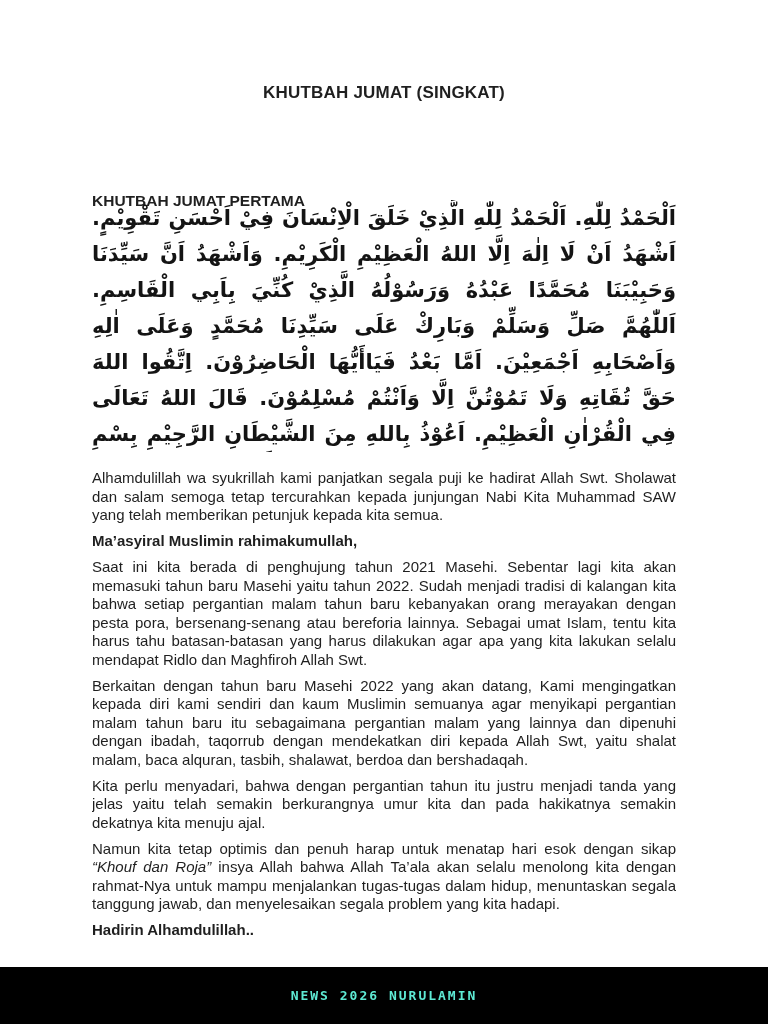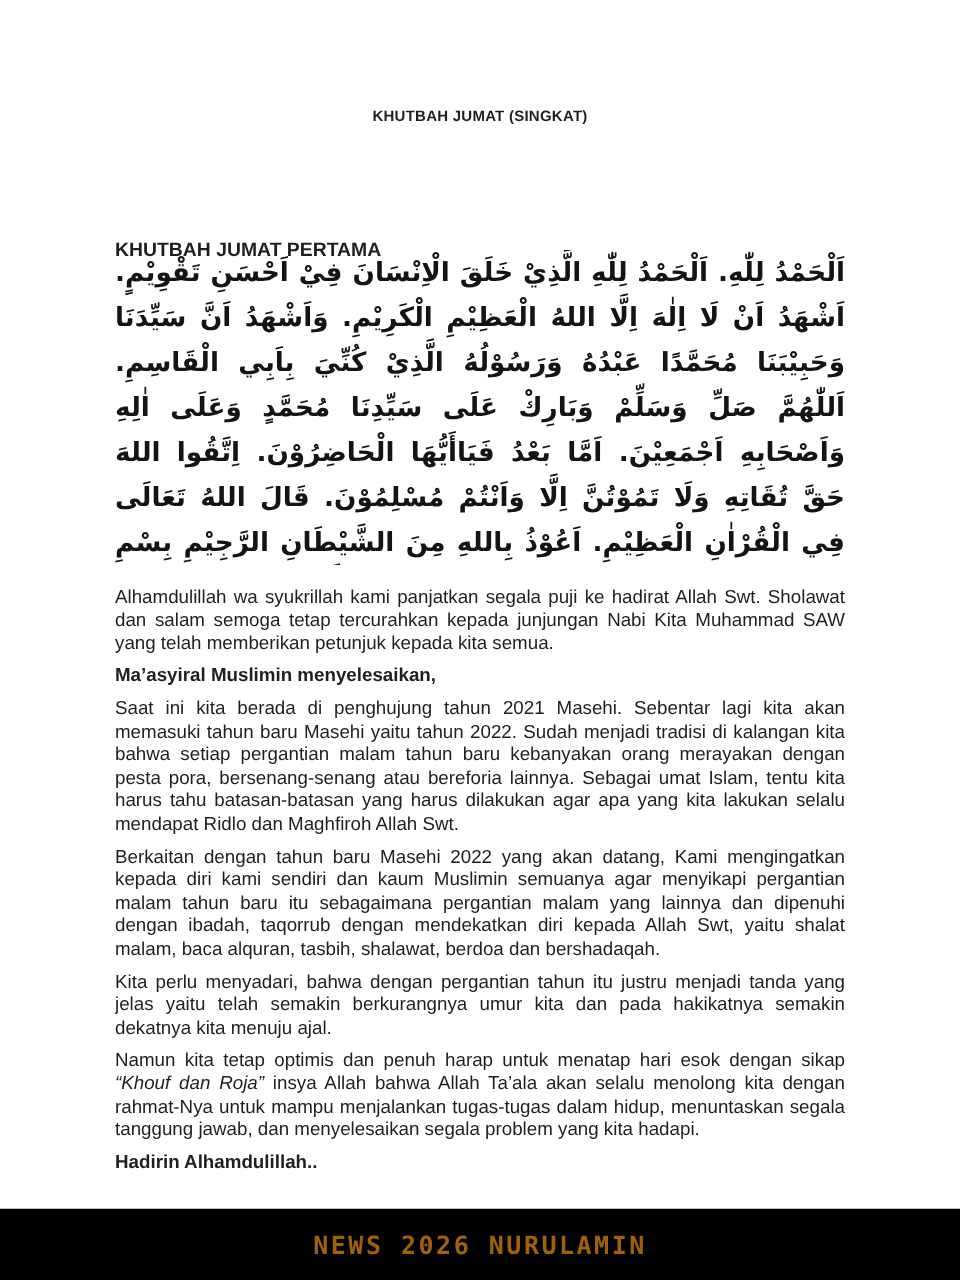--- a/index.html
+++ b/index.html
@@ -14,21 +14,21 @@
   }
   .content-col {
     position: absolute;
     left: 92px;
     width: 584px;
   }
   .doc-title {
     top: 80px;
     text-align: center;
     font-weight: bold;
-    font-size: 12px;
+    font-size: 17px;
     line-height: 26px;
     letter-spacing: 0.2px;
   }
   .section-heading {
     top: 192px;
     font-weight: bold;
     font-size: 15.5px;
   }
   .arabic-block {
     top: 200px;
@@ -65,40 +65,40 @@
     width: 768px;
     height: 57px;
     background: #000000;
     display: flex;
     align-items: center;
     justify-content: center;
   }
   .footer-band .watermark {
     font-family: "DejaVu Sans Mono", monospace;
     font-weight: bold;
-    font-size: 20px;
+    font-size: 13px;
     letter-spacing: 2px;
-    color: #a16207;
+    color: #5eead4;
   }
 </style>
 </head>
 <body>
 
 <div class="content-col doc-title">
   <div>KHUTBAH JUMAT (SINGKAT)</div>
 </div>
 
 <div class="content-col section-heading">KHUTBAH JUMAT PERTAMA</div>
 
 <div class="content-col arabic-block" lang="ar" dir="rtl">اَلْحَمْدُ لِلّٰهِ. اَلْحَمْدُ لِلّٰهِ الَّذِيْ خَلَقَ الْاِنْسَانَ فِيْ اَحْسَنِ تَقْوِيْمٍ. اَشْهَدُ اَنْ لَا اِلٰهَ اِلَّا اللهُ الْعَظِيْمِ الْكَرِيْمِ. وَاَشْهَدُ اَنَّ سَيِّدَنَا وَحَبِيْبَنَا مُحَمَّدًا عَبْدُهُ وَرَسُوْلُهُ الَّذِيْ كُنِّيَ بِاَبِي الْقَاسِمِ. اَللّٰهُمَّ صَلِّ وَسَلِّمْ وَبَارِكْ عَلَى سَيِّدِنَا مُحَمَّدٍ وَعَلَى اٰلِهِ وَاَصْحَابِهِ اَجْمَعِيْنَ. اَمَّا بَعْدُ فَيَاأَيُّهَا الْحَاضِرُوْنَ. اِتَّقُوا اللهَ حَقَّ تُقَاتِهِ وَلَا تَمُوْتُنَّ اِلَّا وَاَنْتُمْ مُسْلِمُوْنَ. قَالَ اللهُ تَعَالَى فِي الْقُرْاٰنِ الْعَظِيْمِ. اَعُوْذُ بِاللهِ مِنَ الشَّيْطَانِ الرَّجِيْمِ بِسْمِ اللهِ الرَّحْمٰنِ الرَّحِيْمِ لَا يَنْهٰكُمُ اللّٰهُ عَنِ الَّذِيْنَ لَمْ يُقَاتِلُوْكُمْ فِى الدِّيْنِ وَلَمْ يُخْرِجُوْكُمْ مِّنْ دِيَارِكُمْ اَنْ تَبَرُّوْهُمْ وَتُقْسِطُوْٓا اِلَيْهِمْۗ اِنَّ اللّٰهَ يُحِبُّ الْمُقْسِطِيْنَ. صَدَقَ اللهُ الْعَظِيْمُ–اما بعد</div>
 
 <div class="content-col body-text">
   <p>Alhamdulillah wa syukrillah kami panjatkan segala puji ke hadirat Allah Swt. Sholawat dan salam semoga tetap tercurahkan kepada junjungan Nabi Kita Muhammad SAW yang telah memberikan petunjuk kepada kita semua.</p>
 
-  <p class="subhead">Ma’asyiral Muslimin menyelesaikan,</p>
+  <p class="subhead">Ma’asyiral Muslimin rahimakumullah,</p>
 
   <p>Saat ini kita berada di penghujung tahun 2021 Masehi. Sebentar lagi kita akan memasuki tahun baru Masehi yaitu tahun 2022. Sudah menjadi tradisi di kalangan kita bahwa setiap pergantian malam tahun baru kebanyakan orang merayakan dengan pesta pora, bersenang-senang atau bereforia lainnya. Sebagai umat Islam, tentu kita harus tahu batasan-batasan yang harus dilakukan agar apa yang kita lakukan selalu mendapat Ridlo dan Maghfiroh Allah Swt.</p>
 
   <p>Berkaitan dengan tahun baru Masehi 2022 yang akan datang, Kami mengingatkan kepada diri kami sendiri dan kaum Muslimin semuanya agar menyikapi pergantian malam tahun baru itu sebagaimana pergantian malam yang lainnya dan dipenuhi dengan ibadah, taqorrub dengan mendekatkan diri kepada Allah Swt, yaitu shalat malam, baca alquran, tasbih, shalawat, berdoa dan bershadaqah.</p>
 
   <p>Kita perlu menyadari, bahwa dengan pergantian tahun itu justru menjadi tanda yang jelas yaitu telah semakin berkurangnya umur kita dan pada hakikatnya semakin dekatnya kita menuju ajal.</p>
 
   <p><span>Namun kita tetap optimis dan penuh harap untuk menatap hari esok dengan sikap </span><span class="italic">“Khouf dan Roja”</span><span> insya Allah bahwa Allah Ta’ala akan selalu menolong kita dengan rahmat-Nya untuk mampu menjalankan tugas-tugas dalam hidup, menuntaskan segala tanggung jawab, dan menyelesaikan segala problem yang kita hadapi.</span></p>
 
   <p class="subhead">Hadirin Alhamdulillah..</p>

